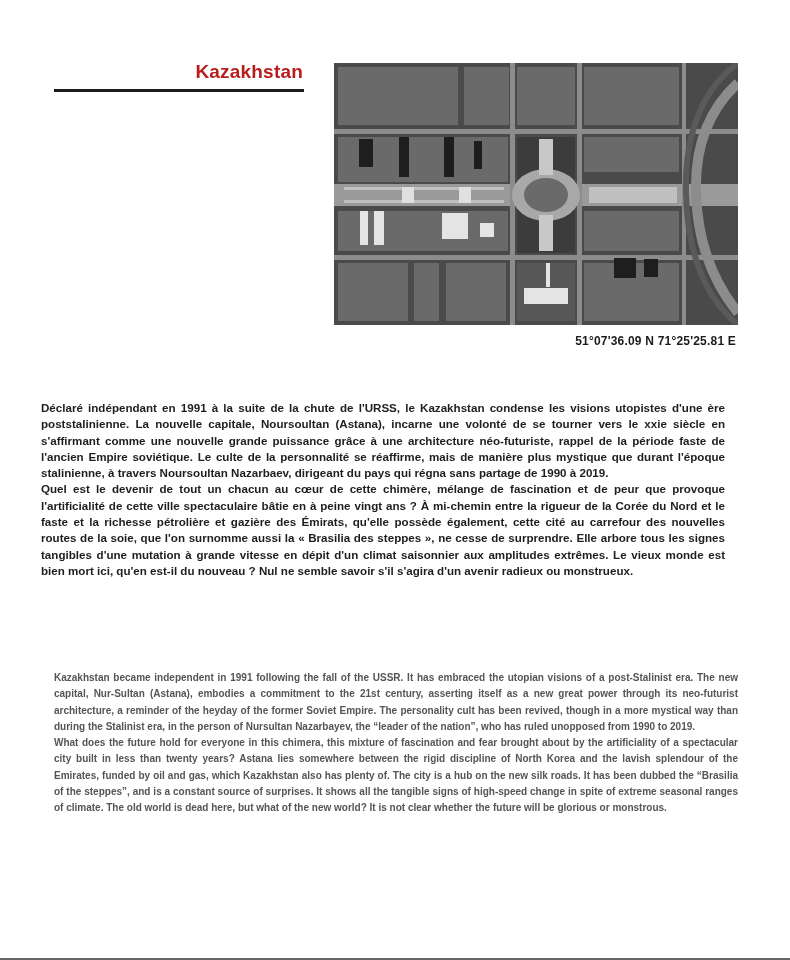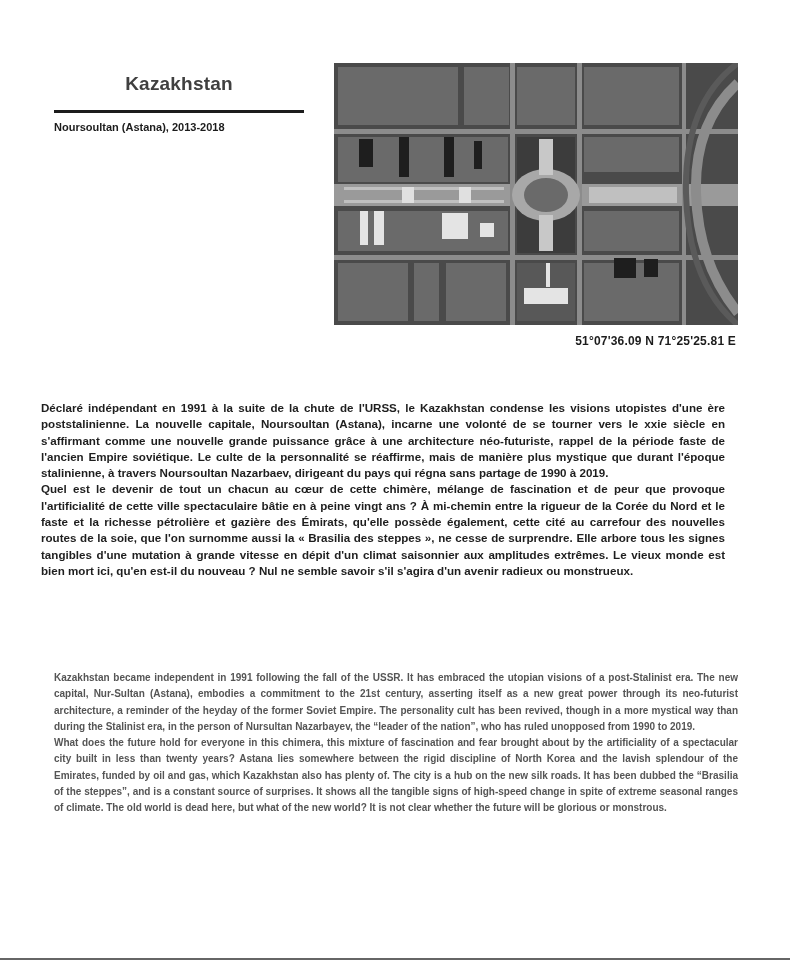--- a/index.html
+++ b/index.html
@@ -2,22 +2,22 @@
 <html><head>
   <meta charset="utf-8">
   <style>
     html, body { margin: 0; padding: 0; }
     body {
       width: 790px; height: 960px; background: #ffffff; position: relative; overflow: hidden;
       font-family: "Liberation Sans", "DejaVu Sans", sans-serif;
     }
     .header-block { position: absolute; left: 54px; top: 58px; width: 250px; }
     .title {
-      font-size: 19px; font-weight: bold; color: #404040; text-align: center;
-      margin: 13px; line-height: 26px; letter-spacing: 0.2px;
+      font-size: 19px; font-weight: bold; color: #b91c1c; text-align: right;
+      margin: 1px; line-height: 26px; letter-spacing: 0.2px;
     }
     .rule { height: 3px; background: #1c1c1c; margin-top: 4px; }
     .subtitle {
       font-size: 11px; font-weight: bold; color: #1c1c1c; margin-top: 7px; line-height: 14px;
     }
     .photo {
       position: absolute; left: 334px; top: 63px; width: 404px; height: 262px;
       background: #3a3a3a; overflow: hidden;
     }
     .photo svg { display: block; }
@@ -37,21 +37,20 @@
     }
     .text-fr p, .text-en p { margin: 0; }
     .bottom-rule { position: absolute; left: 0; bottom: 0; width: 790px; height: 2px; background: #666666; }
   </style>
 </head>
 <body>
 
 <div class="header-block">
   <h1 class="title">Kazakhstan</h1>
   <div class="rule"></div>
-  <div class="subtitle">Noursoultan (Astana), 2013-2018</div>
 </div>
 
 <div class="photo">
   <svg width="404" height="262" viewBox="0 0 404 262" xmlns="http://www.w3.org/2000/svg">
     <rect width="404" height="262" fill="#4a4a4a"></rect>
 
     <g fill="#6a6a6a">
       <rect x="4" y="4" width="120" height="58"></rect>
       <rect x="130" y="4" width="45" height="58"></rect>
       <rect x="183" y="4" width="58" height="58"></rect>

